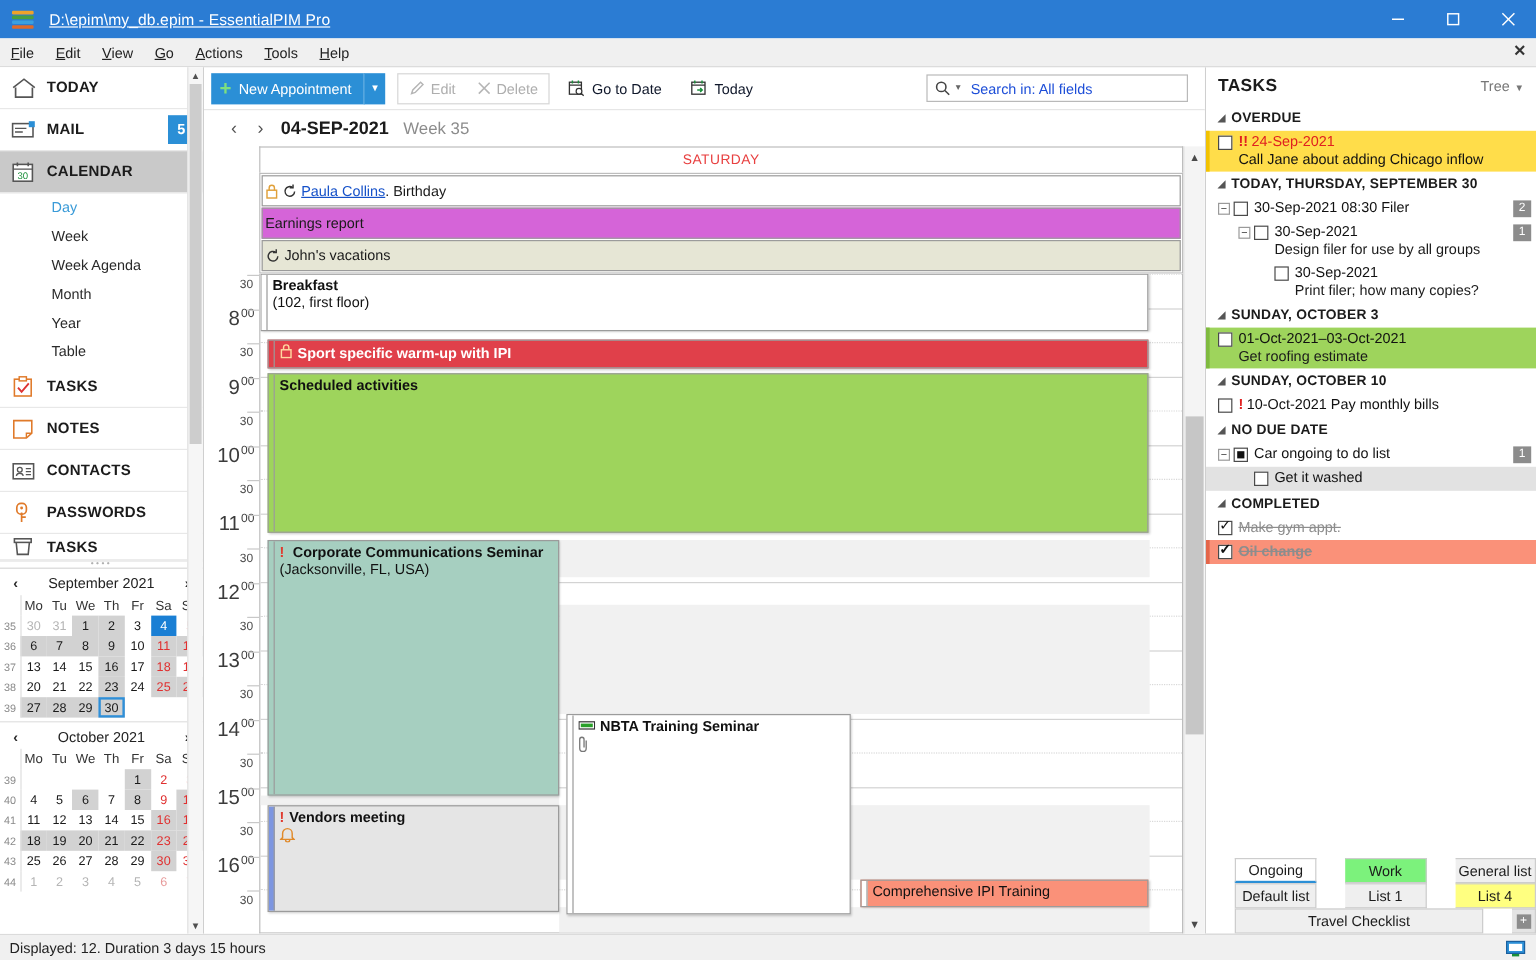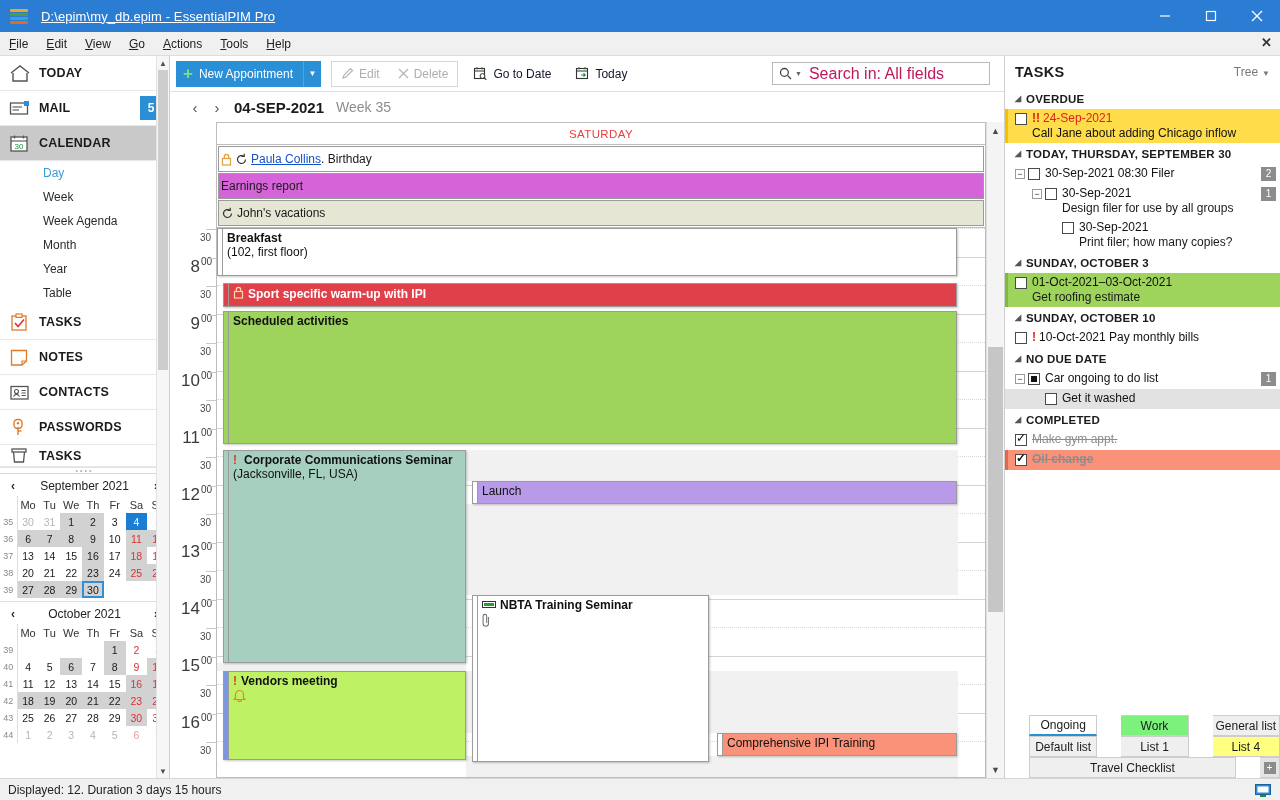--- a/index.html
+++ b/index.html
@@ -106,21 +106,21 @@
   .tbbtn { display: flex; align-items: center; padding: 0 9px; height: 24px; font-size: 12px; color: #aeaeae; }
   .tbbtn.plain { border: none; color: #0f172a; margin-left: 6px; }
   .tbbtn .gi { margin-right: 5px; display: inline-flex; }
   .tb-spacer { flex: 1; }
   .searchbox {
     width: 218px; height: 23px; border: 1px solid #b9b9b9; background: #fff;
     display: flex; align-items: center; padding: 0 6px; margin-right: 8px;
   }
   .searchbox .sq { color: #555; margin-right: 3px; display: inline-flex; }
   .searchbox .caret { font-size: 7px; color: #666; margin-right: 7px; }
-  .searchbox .ph { color: #be185d; font-size: 16px; }
+  .searchbox .ph { color: #1d4ed8; font-size: 12px; }
 
   .datebar { height: 30px; flex: 0 0 30px; display: flex; align-items: center; padding-left: 14px; background: #fff; }
   .datebar .arw { width: 22px; text-align: center; color: #505050; font-size: 15px; }
   .datebar .dt { font-size: 15px; font-weight: bold; color: #1b1b1b; margin-left: 6px; }
   .datebar .wk { font-size: 14px; color: #8c8c8c; margin-left: 12px; }
 
   .calwrap { flex: 1; display: flex; min-height: 0; position: relative; background: #fff; }
   .cal-scroll { width: 18px; flex: 0 0 18px; background: #f4f4f4; border-left: 1px solid #dedede; position: relative; }
   .cal-scroll .ar { position: absolute; left: 0; right: 0; height: 17px; display: flex; align-items: center; justify-content: center; font-size: 9px; color: #4a4a4a; }
   .cal-scroll .ar.up { top: 0; } .cal-scroll .ar.dn { bottom: 0; }
@@ -765,39 +765,33 @@
                     <div class="t1"><span>Scheduled activities</span></div>
                   </div>
                 </div>
                 <div class="appt" style="top: 222px; height: 213px; left: 6px; width: 243px; background: rgb(166, 207, 192); color: rgb(17, 17, 17); border: 1px solid rgb(155, 155, 155);">
                   <div class="bar" style="background: rgb(166, 207, 192); border-right: 1px solid rgb(155, 155, 155);"></div>
                   <div class="inner">
                     <div class="t1" style="padding-left: 0px;"><span class="excl" style="margin-right: 7px;">!</span><span>Corporate Communications Seminar</span></div>
                     <div class="t2" style="margin-top: 0px;">(Jacksonville, FL, USA)</div>
                   </div>
                 </div>
-                <div class="appt" style="top: 253px; height: 23px; left: 255px; width: 485px; background: rgb(185, 154, 232); color: rgb(17, 17, 17); border: 1px solid rgb(155, 155, 155);">
-                  <div class="bar" style="background: rgb(255, 255, 255); border-right: 1px solid rgb(155, 155, 155);"></div>
-                  <div class="inner">
-                    <div class="t1" style="font-weight: normal;"><span>Launch</span></div>
-                  </div>
-                </div>
                 <div class="appt" style="top: 367px; height: 167px; left: 255px; width: 237px; background: rgb(255, 255, 255); color: rgb(17, 17, 17); border: 1px solid rgb(155, 155, 155);">
                   <div class="bar" style="background: rgb(255, 255, 255); border-right: 1px solid rgb(155, 155, 155);"></div>
                   <div class="inner">
                     <div class="t1"><span style="margin-right: 4px; display: inline-block; vertical-align: -1px;"><svg width="14" height="10" viewBox="0 0 14 10">
                           <rect x="0.5" y="1.5" width="13" height="6" fill="#fff" stroke="#333" stroke-width="1"></rect>
                           <rect x="2" y="3" width="10" height="3" fill="#2aa02a"></rect>
                         </svg></span><span>NBTA Training Seminar</span></div>
                     <div><svg width="9" height="14" viewBox="0 0 9 14">
                         <path d="M6.5 4 V10.5 a2.7 2.7 0 0 1 -5.4 0 V3.2 a1.8 1.8 0 0 1 3.6 0 V10" fill="none" stroke="#777" stroke-width="1.1"></path>
                       </svg></div>
                   </div>
                 </div>
-                <div class="appt" style="top: 443px; height: 89px; left: 6px; width: 243px; background: #bef264; color: rgb(17, 17, 17); border: 1px solid rgb(155, 155, 155);">
+                <div class="appt" style="top: 443px; height: 89px; left: 6px; width: 243px; background: #e5e5e5; color: rgb(17, 17, 17); border: 1px solid rgb(155, 155, 155);">
                   <div class="bar" style="background: rgb(125, 150, 224); border-right: 1px solid rgb(155, 155, 155);"></div>
                   <div class="inner">
                     <div class="t1"><span class="excl">!</span><span>Vendors meeting</span></div>
                     <div><svg width="13" height="14" viewBox="0 0 13 14">
                         <path d="M2.5 10 V6.5 a4 4 0 0 1 8 0 V10 L12 11.5 H1 Z" fill="none" stroke="#e08a2a" stroke-width="1.2"></path>
                         <path d="M5 12 a1.7 1.7 0 0 0 3.4 0" fill="none" stroke="#e08a2a" stroke-width="1.2"></path>
                       </svg></div>
                   </div>
                 </div>
                 <div class="appt" style="top: 505px; height: 23px; left: 500px; width: 240px; background: rgb(250, 145, 121); color: rgb(17, 17, 17); border: 1px solid rgb(155, 155, 155);">

